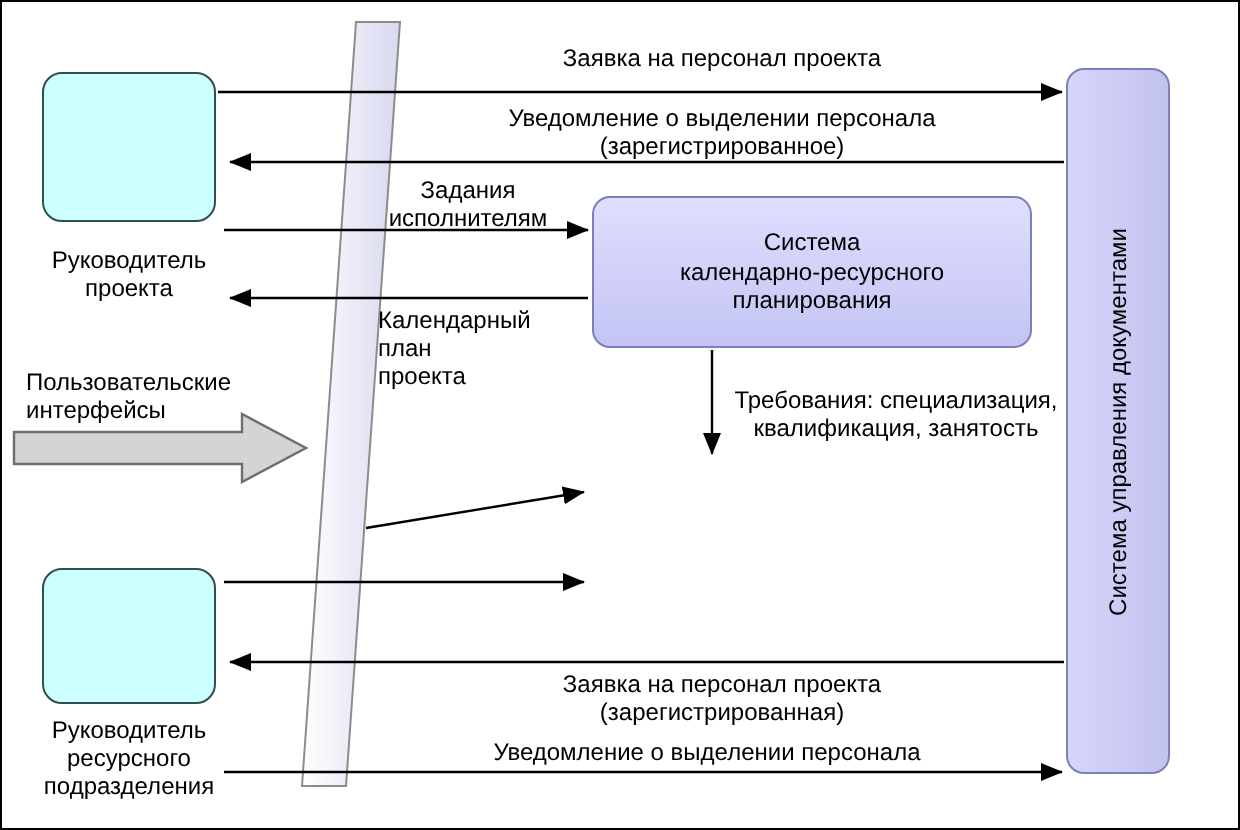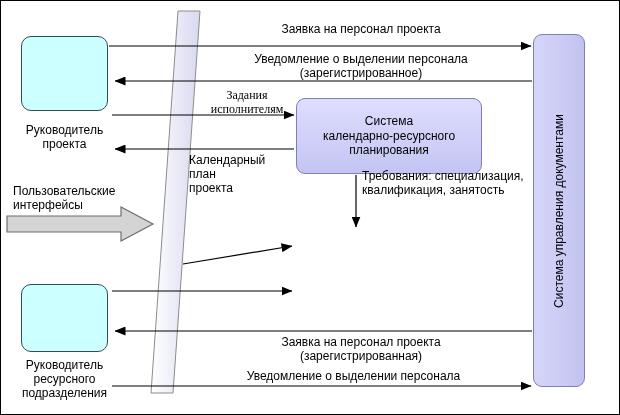--- a/index.html
+++ b/index.html
@@ -51,21 +51,21 @@
     border: 1px solid #7e7eb8;
     border-radius: 9px;
     display: flex;
     align-items: center;
     justify-content: center;
     text-align: center;
     font-size: 12px;
     line-height: 14.5px;
     white-space: pre-line;
   }
-  #sys-plan { left: 295px; top: 97px;  width: 186px; height: 76px; }
+  #sys-plan { left: 295px; top: 97px;  width: 220px; height: 76px; }
   #sys-hr   { left: 293px; top: 228px; width: 200px; height: 76px; }
   #sys-doc {
     position: absolute;
     left: 532px; top: 33px; width: 52px; height: 353px;
     background: linear-gradient(90deg, #d6d6fa 0%, #c2c2f0 100%);
     border: 1px solid #7e7eb8;
     border-radius: 9px;
   }
   #sys-doc .vtext {
     position: absolute;
@@ -79,23 +79,23 @@
     font-size: 12px;
     line-height: 14px;
     white-space: pre-line;
   }
   .center { text-align: center; }
   #lbl-pm { left: 10px;  top: 122px; width: 107px; }
   #lbl-rm { left: 6px;   top: 357px; width: 115px; }
   #lbl-ui { left: 12px;   top: 183px; width: 135px; }
   #lbl-f1 { left: 190px; top: 21px;  width: 340px; }
   #lbl-f2 { left: 190px; top: 51px;  width: 340px; }
-  #lbl-f3 { left: 201px; top: 87px;  width: 90px; font-family: Liberation Serif, serif;  }
+  #lbl-f3 { left: 188px; top: 87px;  width: 90px;  }
   #lbl-f4 { left: 188px; top: 152px; width: 90px;  }
-  #lbl-f5 { left: 361px; top: 168px; width: 172px; }
+  #lbl-f5 { left: 361px; top: 192px; width: 172px; text-align: center; }
   #lbl-f6 { left: 238px; top: 197px; width: 68px;  }
   #lbl-f7 { left: 227px; top: 294px; width: 115px; }
   #lbl-f8 { left: 190px; top: 334px; width: 340px; }
   #lbl-f9 { left: 185px; top: 368px; width: 335px; }
 </style>
 </head>
 <body>
 
 <div class="canvas">
 

